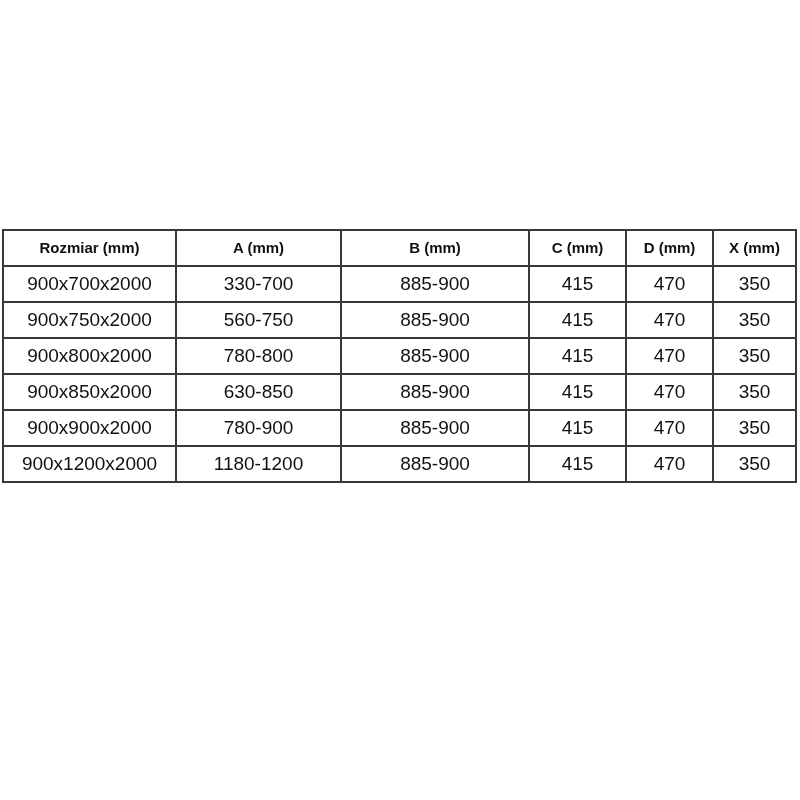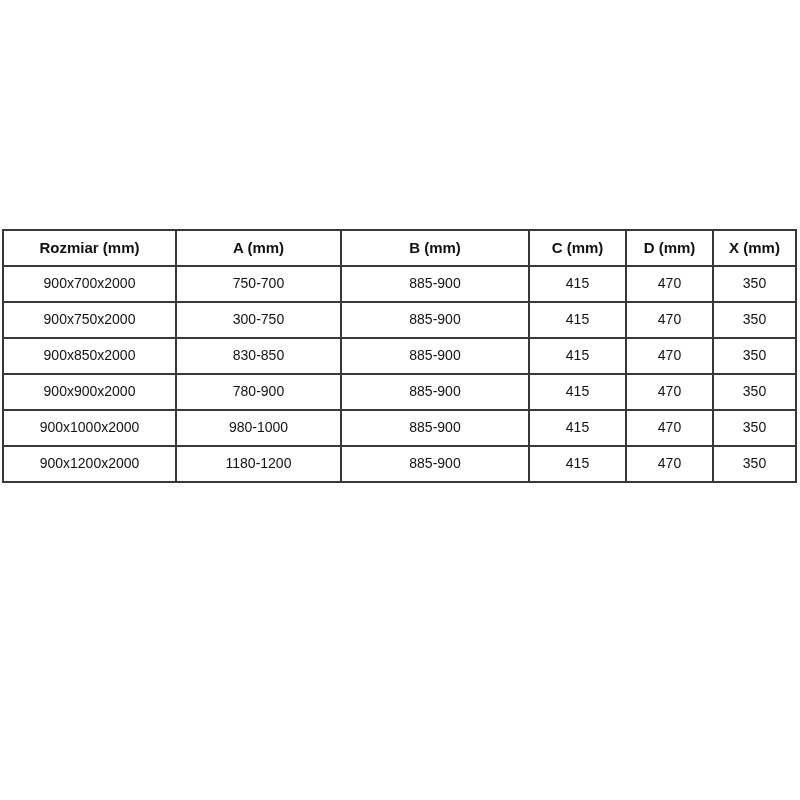--- a/index.html
+++ b/index.html
@@ -26,21 +26,21 @@
     border: 2px solid #1a1a1a;
   }
   table.size-table th,
   table.size-table td {
     border: 2px solid #383838;
     height: 34px;
     padding: 0 4px;
     text-align: center;
     vertical-align: middle;
     color: #111111;
-    font-size: 14px;
+    font-size: 19px;
     line-height: 1.1;
     overflow: hidden;
     white-space: nowrap;
   }
   table.size-table th {
     font-weight: bold;
     font-size: 15px;
   }
   col.c-rozmiar { width: 173px; }
   col.c-a { width: 165px; }
@@ -68,53 +68,53 @@
           <th>A (mm)</th>
           <th>B (mm)</th>
           <th>C (mm)</th>
           <th>D (mm)</th>
           <th>X (mm)</th>
         </tr>
     </thead>
     <tbody id="table-body">
         <tr>
           <td>900x700x2000</td>
-          <td>750-700</td>
+          <td>330-700</td>
           <td>885-900</td>
           <td>415</td>
           <td>470</td>
           <td>350</td>
         </tr>
         <tr>
           <td>900x750x2000</td>
-          <td>300-750</td>
+          <td>560-750</td>
+          <td>885-900</td>
+          <td>415</td>
+          <td>470</td>
+          <td>350</td>
+        </tr>
+        <tr>
+          <td>900x800x2000</td>
+          <td>780-800</td>
           <td>885-900</td>
           <td>415</td>
           <td>470</td>
           <td>350</td>
         </tr>
         <tr>
           <td>900x850x2000</td>
-          <td>830-850</td>
+          <td>630-850</td>
           <td>885-900</td>
           <td>415</td>
           <td>470</td>
           <td>350</td>
         </tr>
         <tr>
           <td>900x900x2000</td>
           <td>780-900</td>
-          <td>885-900</td>
-          <td>415</td>
-          <td>470</td>
-          <td>350</td>
-        </tr>
-        <tr>
-          <td>900x1000x2000</td>
-          <td>980-1000</td>
           <td>885-900</td>
           <td>415</td>
           <td>470</td>
           <td>350</td>
         </tr>
         <tr>
           <td>900x1200x2000</td>
           <td>1180-1200</td>
           <td>885-900</td>
           <td>415</td>

